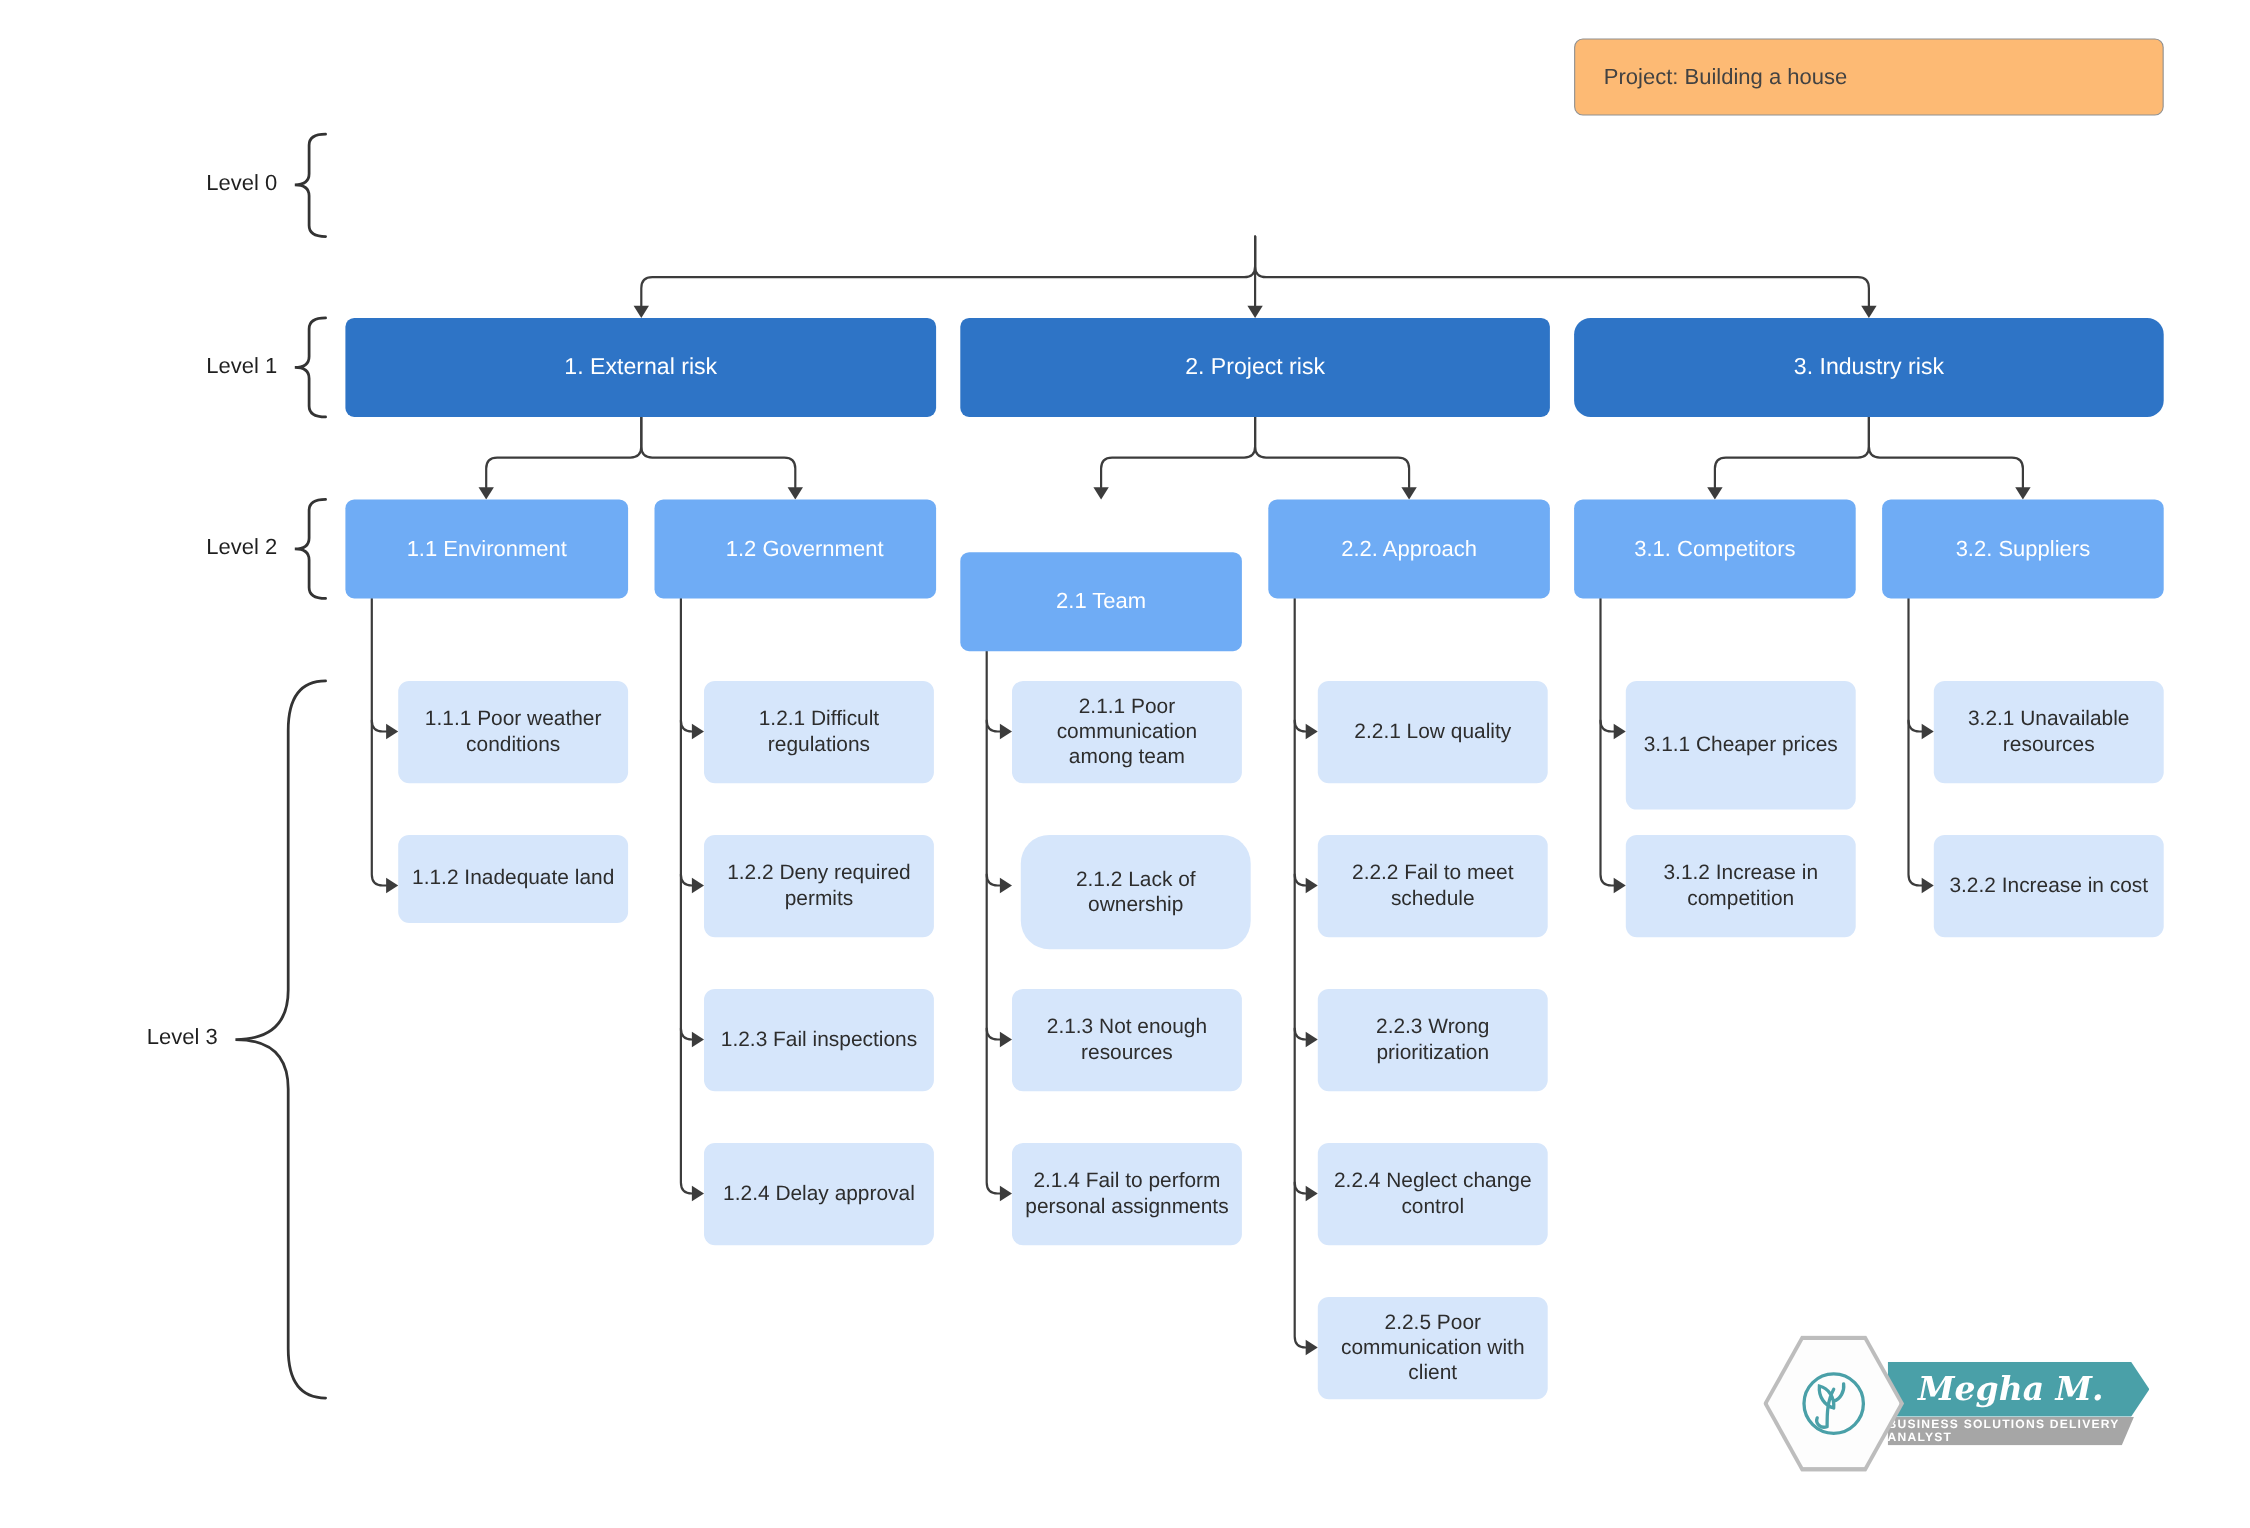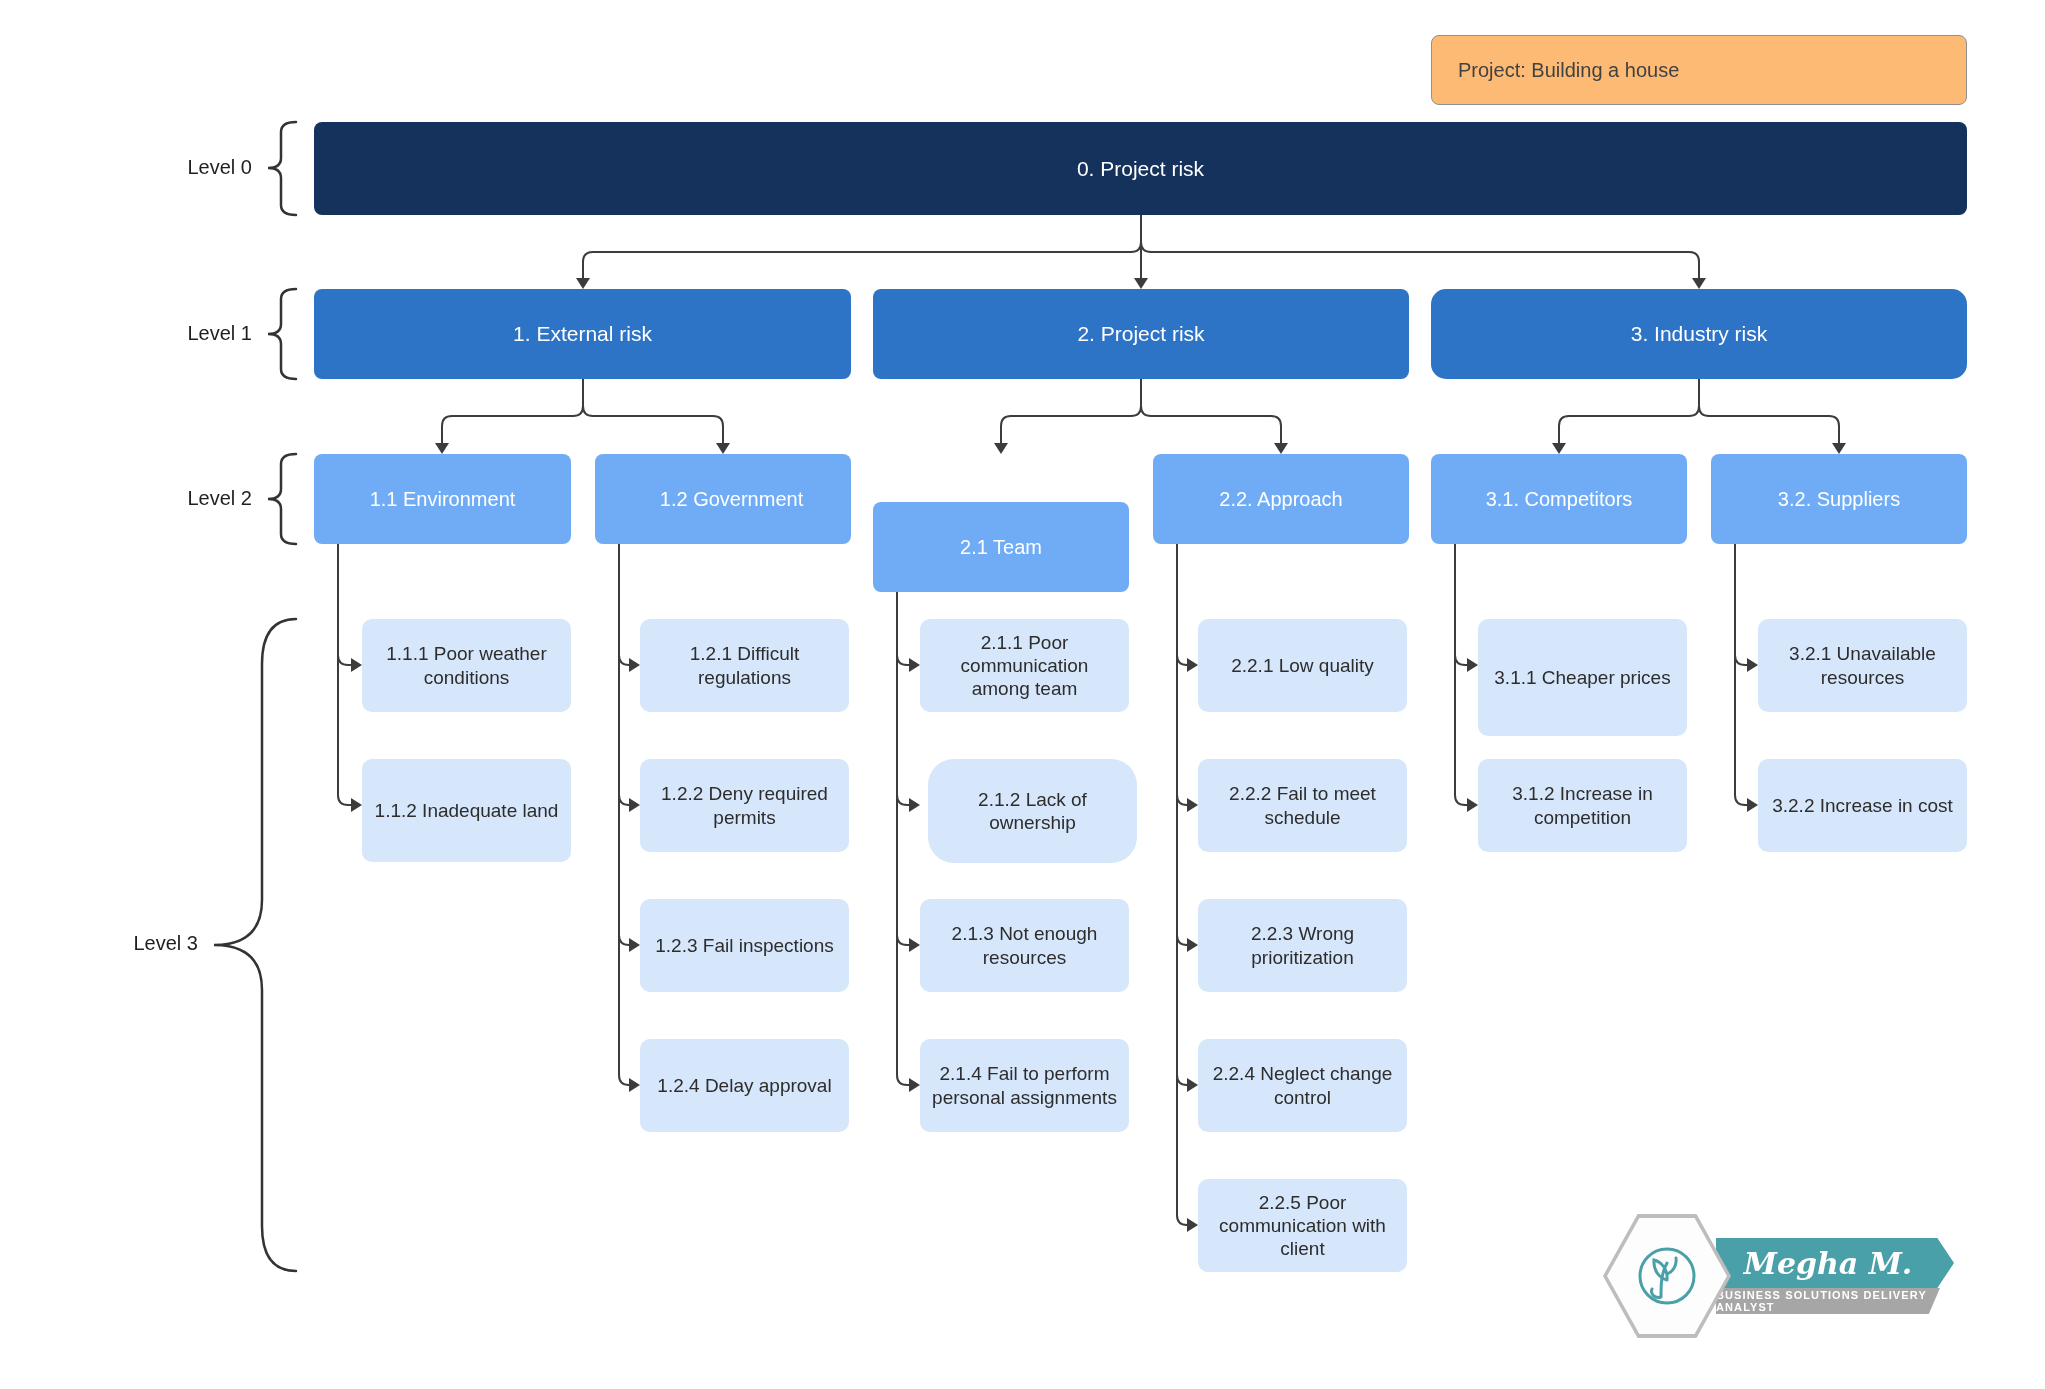--- a/index.html
+++ b/index.html
@@ -145,35 +145,34 @@
 
   <div class="project-box">
     <span>Project: Building a house</span>
   </div>
 
   <div class="level-label" style="left:132px; top:156px;">Level 0</div>
   <div class="level-label" style="left:132px; top:322px;">Level 1</div>
   <div class="level-label" style="left:132px; top:487px;">Level 2</div>
   <div class="level-label-3" style="left:58px; top:932px;">Level 3</div>
 
-  <div class="node node-root" style="left:314px; top:122px; width:1653px; height:93px;">0. Project risk</div>
 
   <div class="node node-l1" style="left:314px; top:289px; width:537px; height:90px;">1. External risk</div>
   <div class="node node-l1" style="left:873px; top:289px; width:536px; height:90px;">2. Project risk</div>
   <div class="node node-l1" style="left:1431px; top:289px; width:536px; height:90px;border-radius:15px;">3. Industry risk</div>
 
   <div class="node node-l2" style="left:314px; top:454px; width:257px; height:90px;">1.1 Environment</div>
   <div class="node node-l2" style="left:595px; top:454px; width:256px; height:90px;padding-left:17px;">1.2 Government</div>
   <div class="node node-l2" style="left:873px; top:454px; width:256px; height:90px;margin-top:48px;">2.1 Team</div>
   <div class="node node-l2" style="left:1153px; top:454px; width:256px; height:90px;">2.2. Approach</div>
   <div class="node node-l2" style="left:1431px; top:454px; width:256px; height:90px;">3.1. Competitors</div>
   <div class="node node-l2" style="left:1711px; top:454px; width:256px; height:90px;">3.2. Suppliers</div>
 
   <div class="node node-l3" style="left:362px; top:619px; width:209px; height:93px;">1.1.1 Poor weather conditions</div>
-  <div class="node node-l3" style="left:362px; top:759px; width:209px; height:103px;">1.1.2 Inadequate land</div>
+  <div class="node node-l3" style="left:362px; top:759px; width:209px; height:80px;">1.1.2 Inadequate land</div>
 
   <div class="node node-l3" style="left:640px; top:619px; width:209px; height:93px;">1.2.1 Difficult regulations</div>
   <div class="node node-l3" style="left:640px; top:759px; width:209px; height:93px;">1.2.2 Deny required permits</div>
   <div class="node node-l3" style="left:640px; top:899px; width:209px; height:93px;">1.2.3 Fail inspections</div>
   <div class="node node-l3" style="left:640px; top:1039px; width:209px; height:93px;">1.2.4 Delay approval</div>
 
   <div class="node node-l3" style="left:920px; top:619px; width:209px; height:93px;">2.1.1 Poor communication among team</div>
   <div class="node node-l3" style="left:928px; top:759px; width:209px; height:104px;border-radius:26px;">2.1.2 Lack of ownership</div>
   <div class="node node-l3" style="left:920px; top:899px; width:209px; height:93px;">2.1.3 Not enough resources</div>
   <div class="node node-l3" style="left:920px; top:1039px; width:209px; height:93px;">2.1.4 Fail to perform personal assignments</div>

